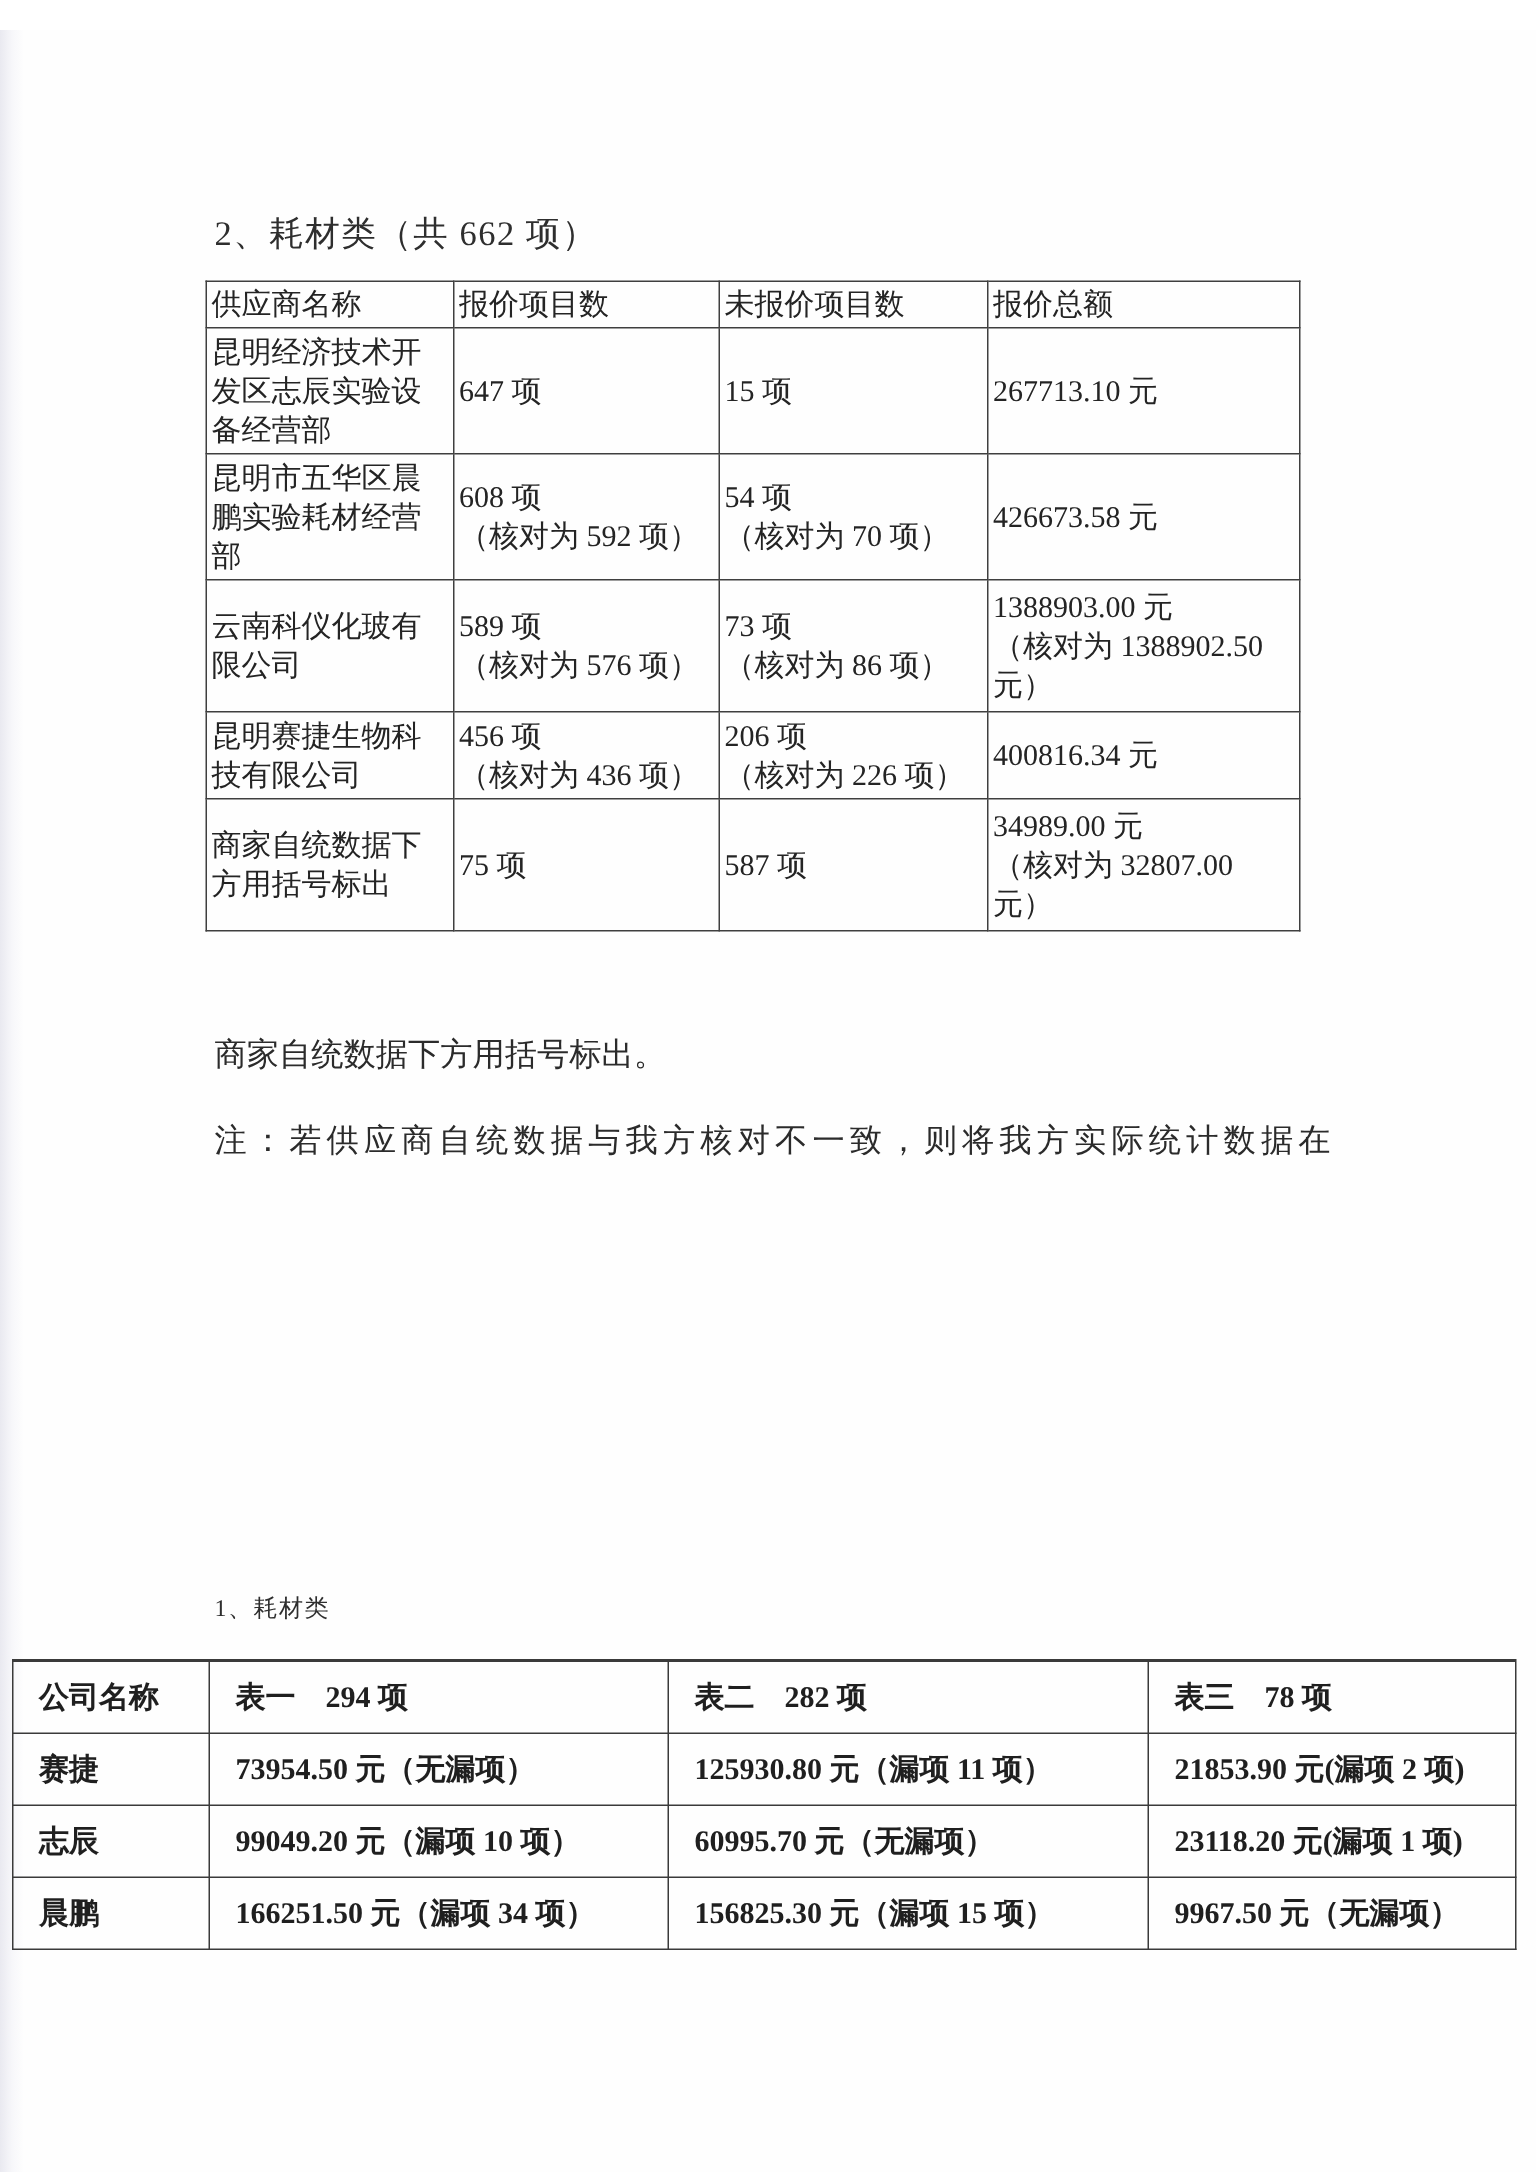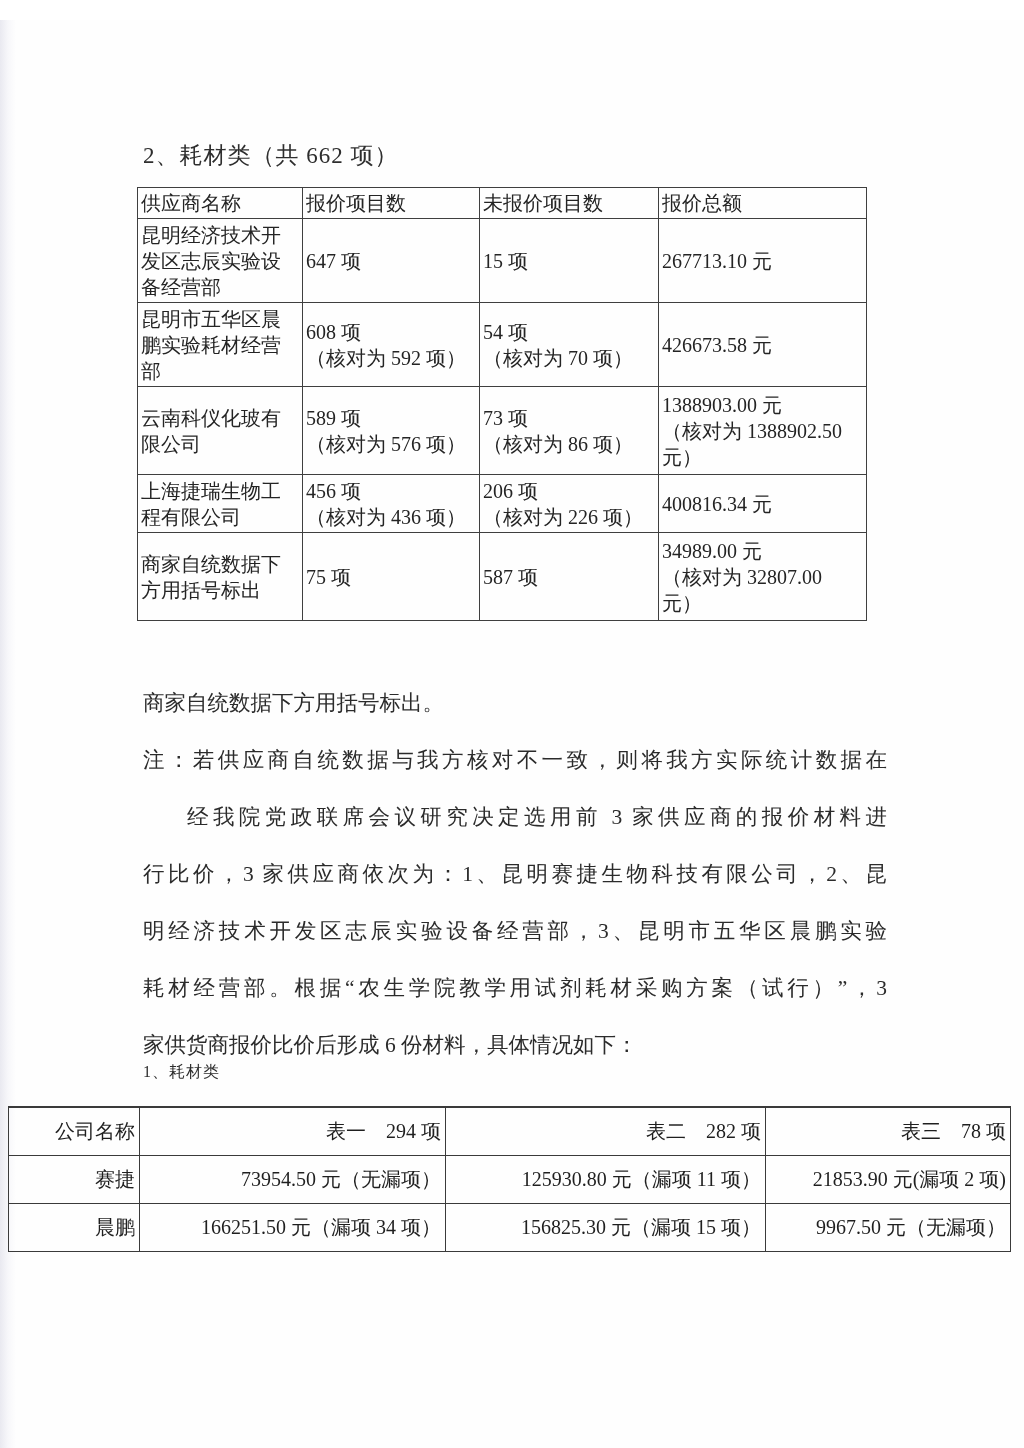--- a/index.html
+++ b/index.html
@@ -66,23 +66,23 @@
   .tline.fill { text-align: justify; text-align-last: justify; white-space: normal; overflow: hidden; }
   .tline.indent { padding-left: 44px; }
 
   
   .compare-table {
     position: absolute; left: 8px; top: 1086px; width: 1002px;
     font-size: 20px; color: #1f1f1f;
   }
   .compare-table th, .compare-table td {
     border: 1px solid #3a3a3a;
-    text-align: right; vertical-align: middle;
-    height: 48px; padding: 2px 4px;
-    font-weight: normal; white-space: nowrap;
+    text-align: left; vertical-align: middle;
+    height: 48px; padding: 2px 17px;
+    font-weight: bold; white-space: nowrap;
   }
   .compare-table { border-top: 2px solid #3a3a3a; }
   .compare-table col.k1 { width: 131px; }
   .compare-table col.k2 { width: 306px; }
   .compare-table col.k3 { width: 320px; }
   .compare-table col.k4 { width: 245px; }
 
   
   .scan-mark {
     position: absolute; left: 0px; top: 1440px;
@@ -150,21 +150,21 @@
       <td>
         <div>73 项</div>
         <div class="cellnote">（核对为 86 项）</div>
       </td>
       <td>
         <div>1388903.00 元</div>
         <div class="cellnote">（核对为 1388902.50 元）</div>
       </td>
     </tr>
     <tr class="row-h2">
-      <td>上海捷瑞生物工程有限公司</td>
+      <td>昆明赛捷生物科技有限公司</td>
       <td>
         <div>456 项</div>
         <div class="cellnote">（核对为 436 项）</div>
       </td>
       <td>
         <div>206 项</div>
         <div class="cellnote">（核对为 226 项）</div>
       </td>
       <td>
         <div>400816.34 元</div>
@@ -187,27 +187,20 @@
       </td>
     </tr>
   </tbody>
     </table>
 
   <div class="note-block">
     <div class="tline">商家自统数据下方用括号标出。</div>
     <div class="tline fill">注：若供应商自统数据与我方核对不一致，则将我方实际统计数据在</div>
   </div>
 
-  <div class="para-block">
-    <div class="tline fill indent">经我院党政联席会议研究决定选用前 3 家供应商的报价材料进</div>
-    <div class="tline fill">行比价，3 家供应商依次为：1、昆明赛捷生物科技有限公司，2、昆</div>
-    <div class="tline fill">明经济技术开发区志辰实验设备经营部，3、昆明市五华区晨鹏实验</div>
-    <div class="tline fill">耗材经营部。根据“农生学院教学用试剂耗材采购方案（试行）”，3</div>
-    <div class="tline">家供货商报价比价后形成 6 份材料，具体情况如下：</div>
-  </div>
 
   <div class="h1-title">1、耗材类</div>
 
   <table class="compare-table">
     <colgroup>
         <col class="k1">
         <col class="k2">
         <col class="k3">
         <col class="k4">
       </colgroup>
@@ -218,20 +211,26 @@
       <th>表二　282 项</th>
       <th>表三　78 项</th>
     </tr>
     <tr>
       <td>赛捷</td>
       <td>73954.50 元（无漏项）</td>
       <td>125930.80 元（漏项 11 项）</td>
       <td>21853.90 元(漏项 2 项)</td>
     </tr>
     <tr>
+      <td>志辰</td>
+      <td>99049.20 元（漏项 10 项）</td>
+      <td>60995.70 元（无漏项）</td>
+      <td>23118.20 元(漏项 1 项)</td>
+    </tr>
+    <tr>
       <td>晨鹏</td>
       <td>166251.50 元（漏项 34 项）</td>
       <td>156825.30 元（漏项 15 项）</td>
       <td>9967.50 元（无漏项）</td>
     </tr>
   </tbody>
     </table>
 
   <div class="scan-mark"></div>
 

